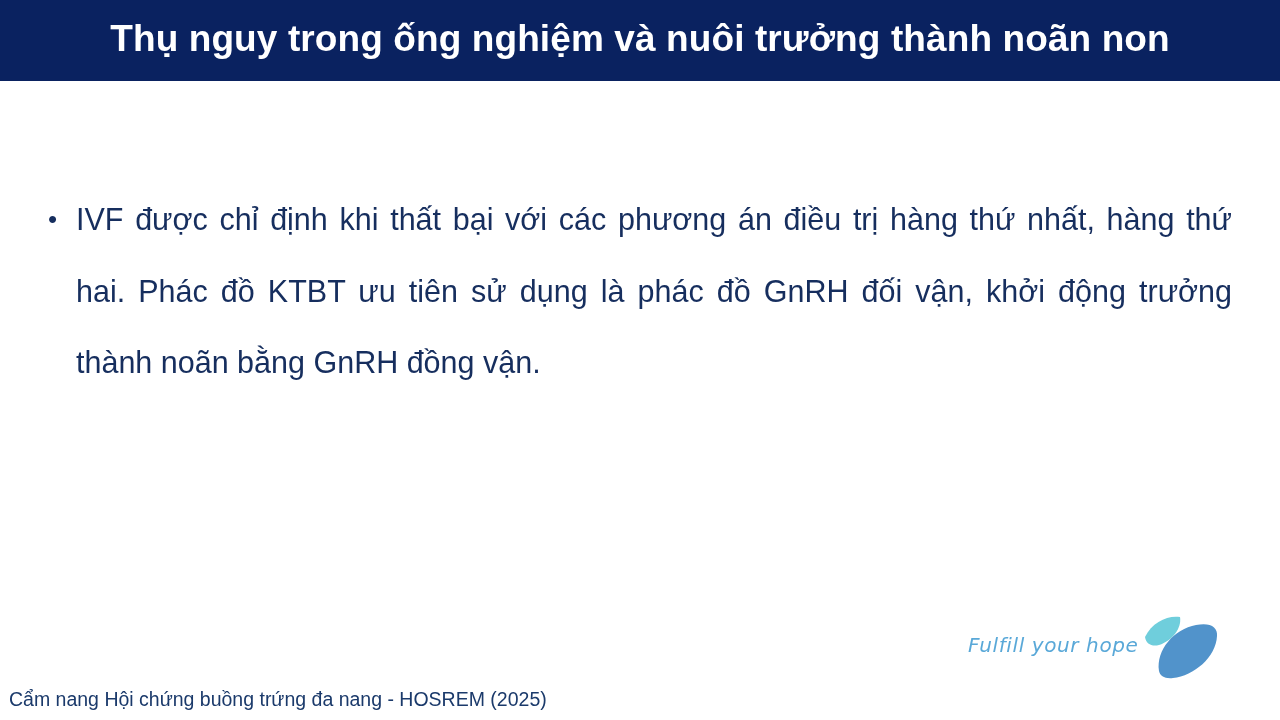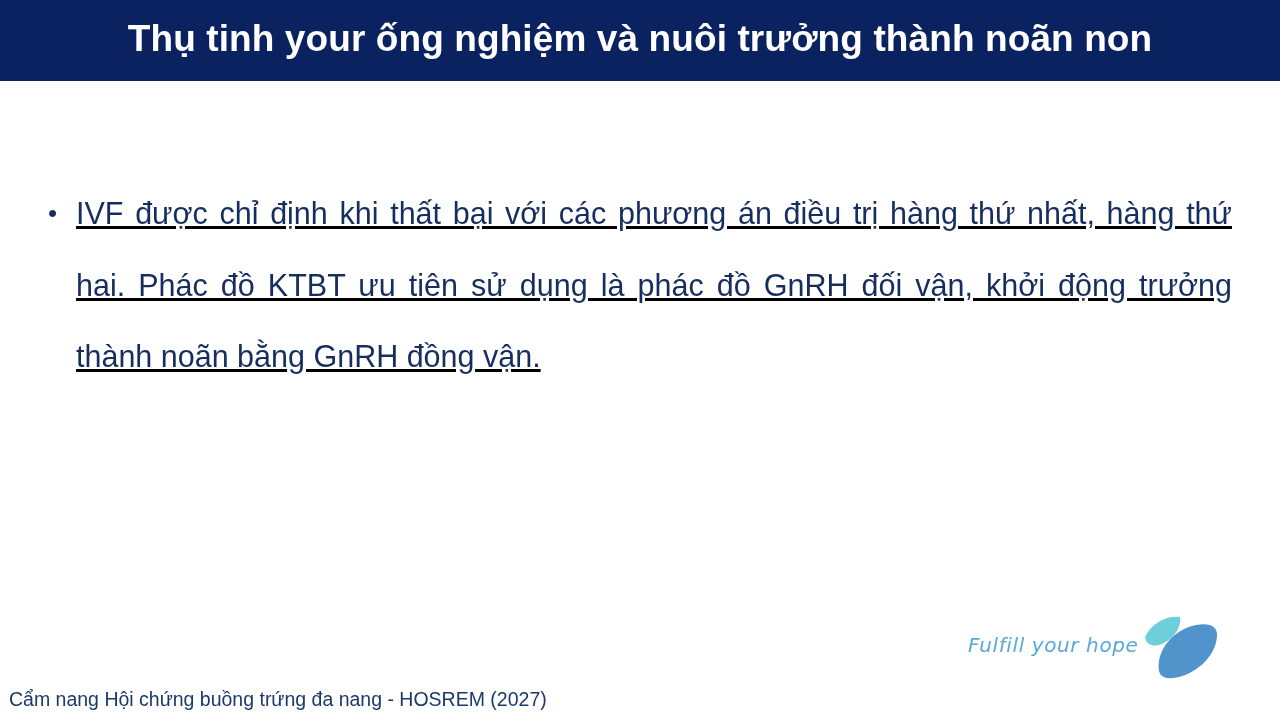--- a/index.html
+++ b/index.html
@@ -44,25 +44,24 @@
     letter-spacing: 0.1px;
     line-height: 1.05;
     white-space: nowrap;
     padding-bottom: 3px;
   }
 
   
   .body-area {
     position: absolute;
     left: 0;
-    top: 75px;
+    top: 81px;
     width: 1280px;
     height: 560px;
     padding: 103px 48px 0 48px;
-    text-decoration: underline;
   }
 
   .bullet-list {
     list-style: none;
   }
 
   .bullet-item {
     position: relative;
     color: #162E5E;
     font-family: "Liberation Sans", "DejaVu Sans", sans-serif;
@@ -128,32 +127,32 @@
     width: 86px;
     height: 72px;
   }
 </style>
 </head>
 <body>
 
 <div class="slide">
 
   <div class="title-band">
-    <div class="title-text">Thụ tinh your ống nghiệm và nuôi trưởng thành noãn non</div>
+    <div class="title-text">Thụ nguy trong ống nghiệm và nuôi trưởng thành noãn non</div>
   </div>
 
   <div class="body-area">
     <ul class="bullet-list">
       <li class="bullet-item">
         <span>IVF được chỉ định khi thất bại với các phương án điều trị hàng thứ nhất, hàng thứ hai. Phác đồ KTBT ưu tiên sử dụng là phác đồ GnRH đối vận, khởi động trưởng thành noãn bằng GnRH đồng vận.</span>
       </li>
     </ul>
   </div>
 
-  <div class="footer-note">Cẩm nang Hội chứng buồng trứng đa nang - HOSREM (2027)</div>
+  <div class="footer-note">Cẩm nang Hội chứng buồng trứng đa nang - HOSREM (2025)</div>
 
   <div class="logo">
     <div class="logo-tagline">Fulfill your hope</div>
     <svg class="logo-mark" viewBox="0 0 86 72">
       <path d="M13 27 C20 12, 36 5, 48 7 C50 18, 40 31, 27 35 C20 37, 14 34, 13 27 Z" fill="#6FCEDC"></path>
       <path d="M27 61 C24 40, 42 19, 64 15 C78 12, 86 17, 85 26 C84 47, 62 66, 41 68 C33 69, 28 66, 27 61 Z" fill="#5193CB"></path>
     </svg>
   </div>
 
 </div>

